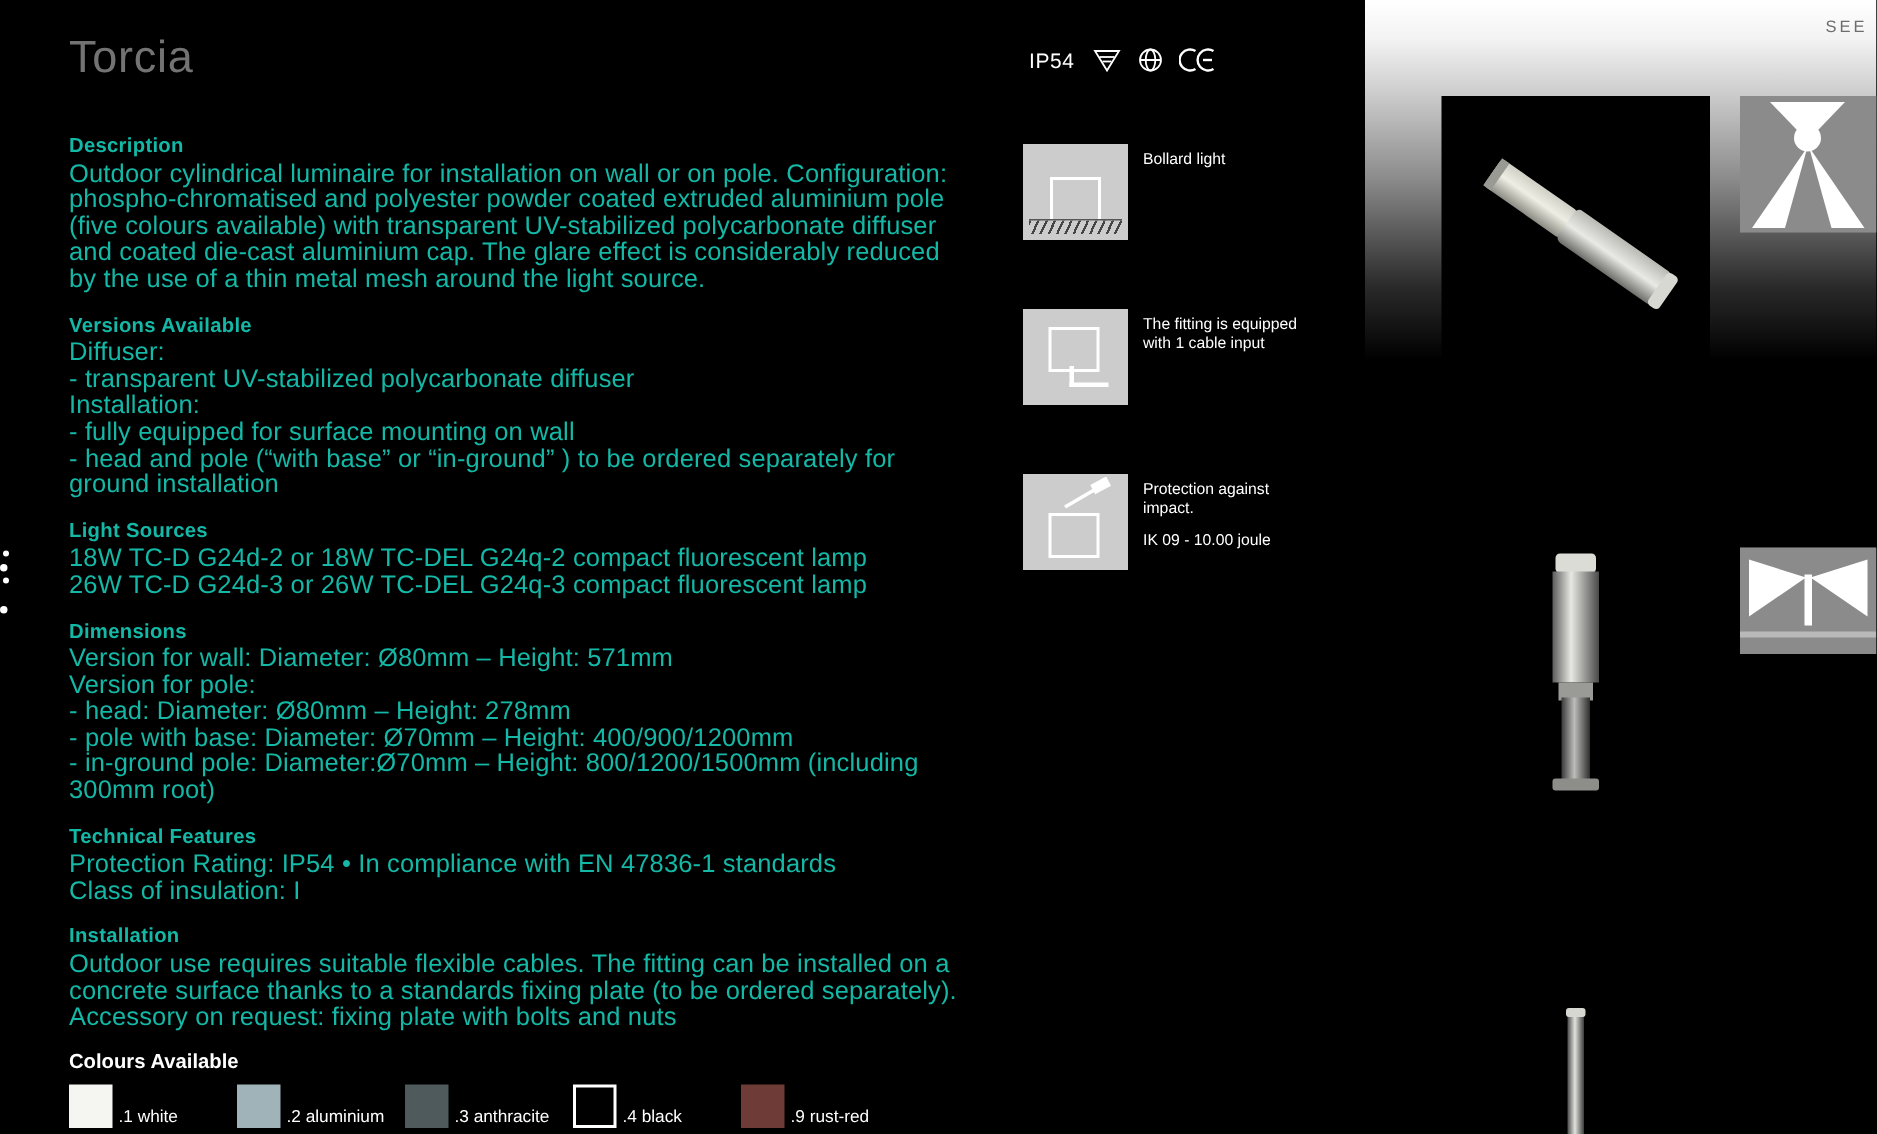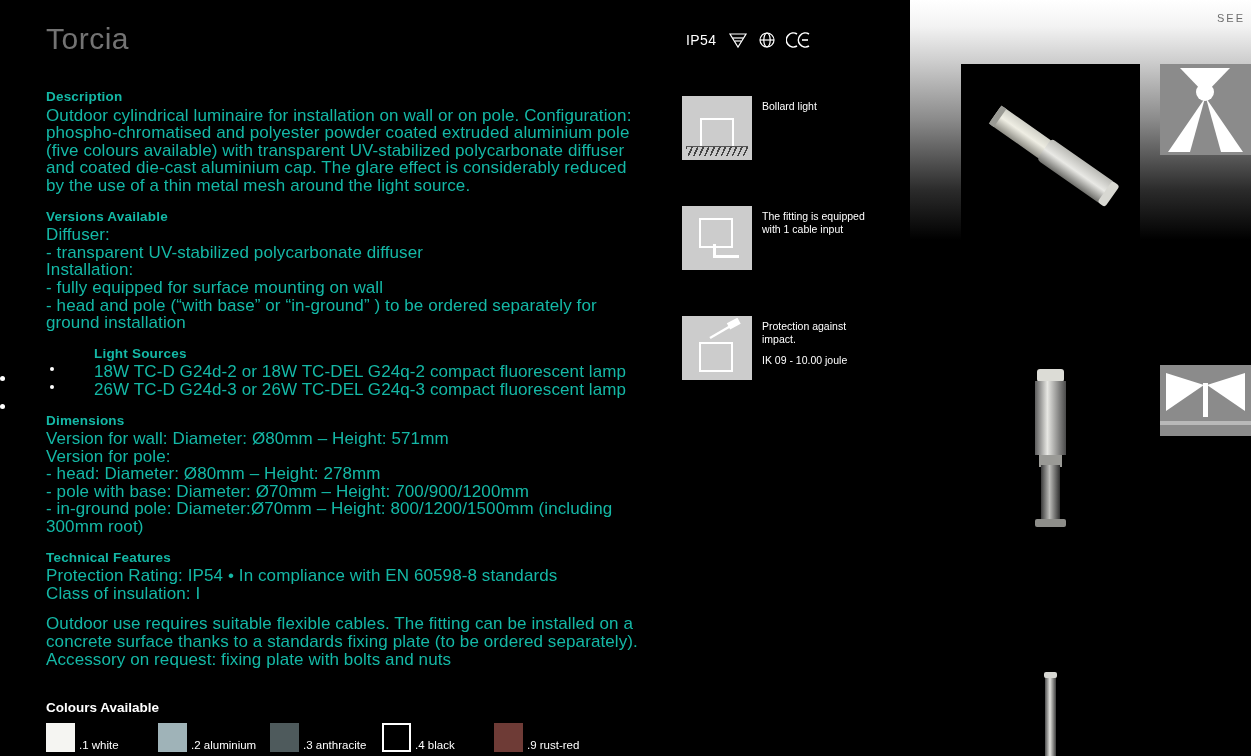--- a/index.html
+++ b/index.html
@@ -75,44 +75,45 @@
 
       <div class="sec">
         <h3>Versions Available</h3>
         <p>Diffuser:</p>
         <p>-   transparent UV-stabilized polycarbonate diffuser</p>
         <p>Installation:</p>
         <p>-  fully equipped for surface mounting on wall</p>
         <p>-  head and pole (“with base” or “in-ground” ) to be ordered separately for ground installation</p>
       </div>
 
-      <div class="sec" style="position:relative;margin-left:48px;">
+      <div class="sec" style="position:relative;">
         <h3>Light Sources</h3>
         <p> 18W TC-D G24d-2 or 18W TC-DEL G24q-2 compact fluorescent lamp</p>
         <p> 26W TC-D G24d-3 or 26W TC-DEL G24q-3 compact fluorescent lamp</p>
         <span class="dot" style="top:22px;left:-44px;"></span>
         <span class="dot" style="top:40px;left:-44px;"></span>
       </div>
 
       <div class="sec">
         <h3>Dimensions</h3>
         <p>Version for wall: Diameter: Ø80mm – Height: 571mm</p>
         <p>Version for pole:</p>
         <p>-  head: Diameter: Ø80mm – Height: 278mm</p>
-        <p>-  pole with base: Diameter: Ø70mm – Height: 700/900/1200mm</p>
+        <p>-  pole with base: Diameter: Ø70mm – Height: 400/900/1200mm</p>
         <p>-  in-ground pole: Diameter:Ø70mm – Height: 800/1200/1500mm (including 300mm root)</p>
       </div>
 
       <div class="sec">
         <h3>Technical Features</h3>
-        <p>Protection Rating: IP54    • In compliance with EN 60598-8 standards</p>
+        <p>Protection Rating: IP54    • In compliance with EN 47836-1 standards</p>
         <p>Class of insulation: I</p>
       </div>
 
       <div class="sec">
+        <h3>Installation</h3>
         <p>Outdoor use requires suitable flexible cables. The fitting can be installed on a concrete surface thanks to a standards fixing plate (to be ordered separately).</p>
         <p>Accessory on request: fixing plate with bolts and nuts</p>
       </div>
 
     </div>
 
     <div class="colours">
       <h3>Colours Available</h3>
       <div class="swatchrow">
         <div class="swatch-item">

